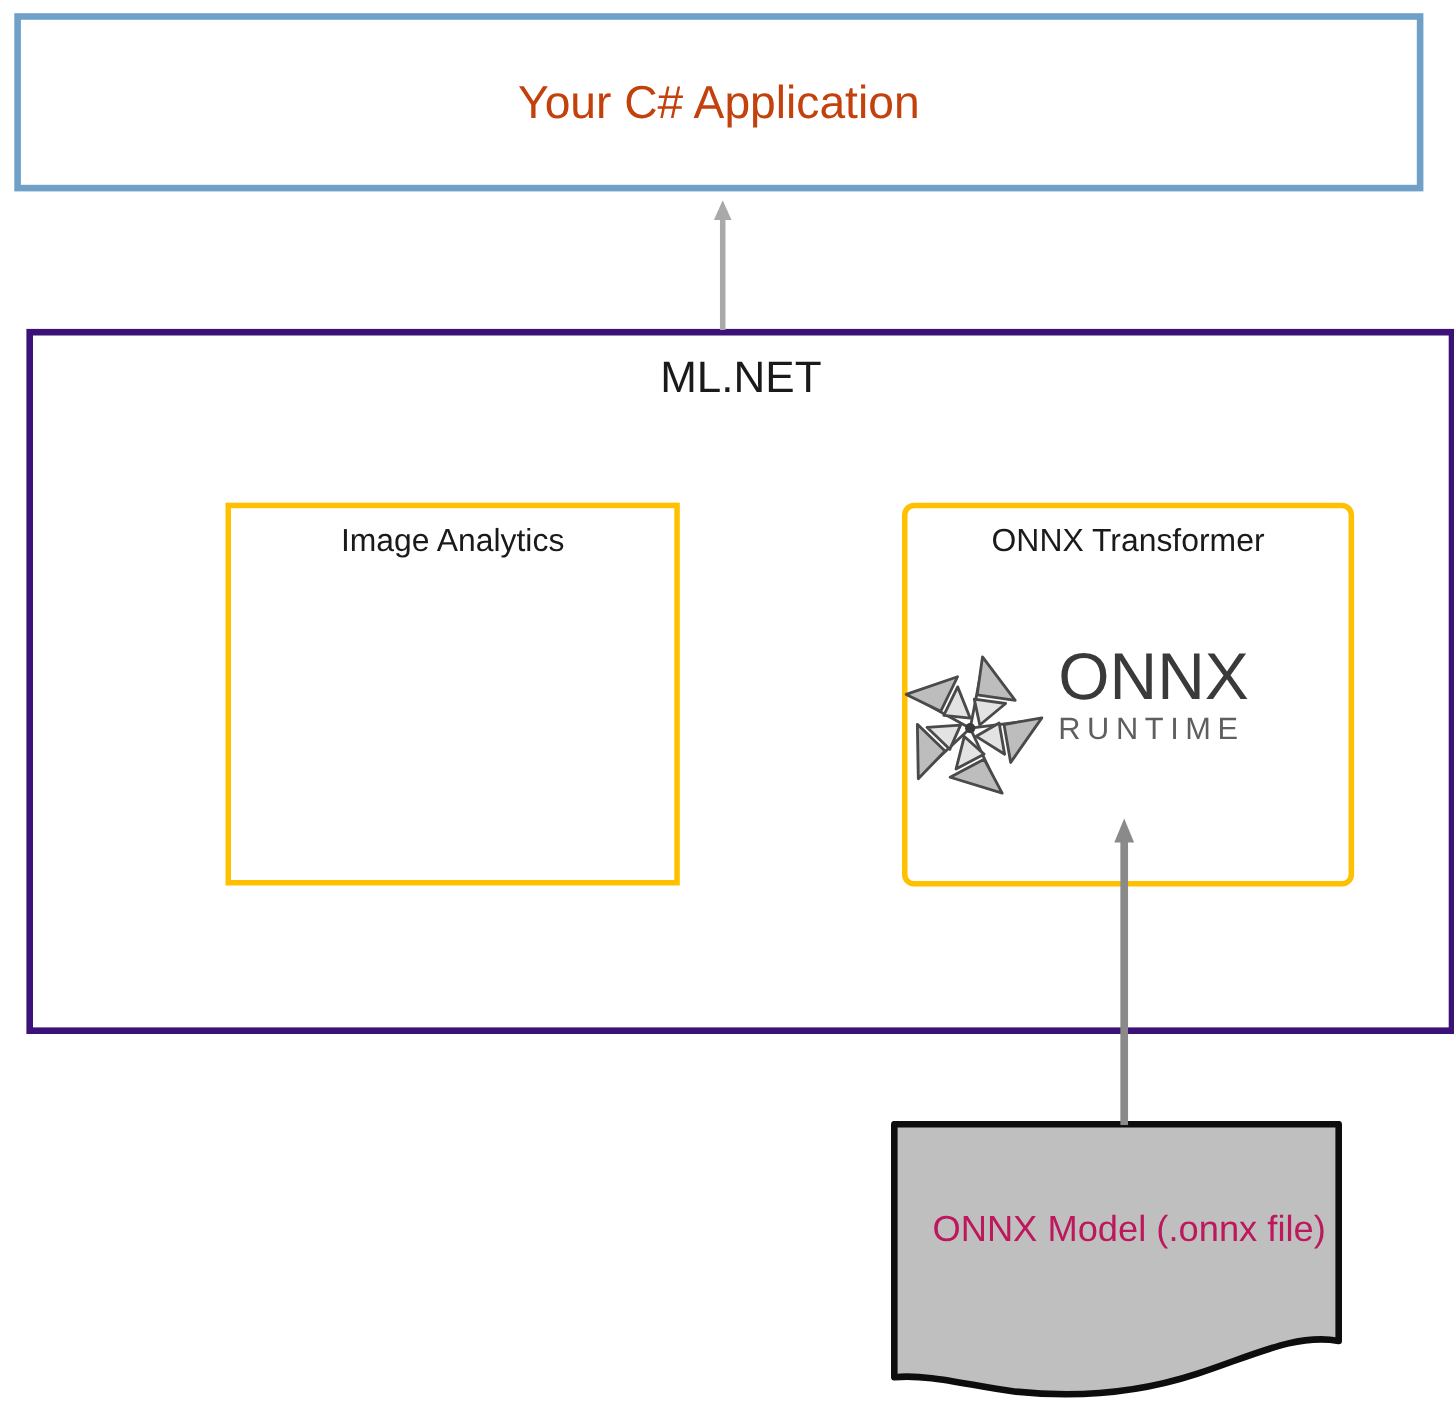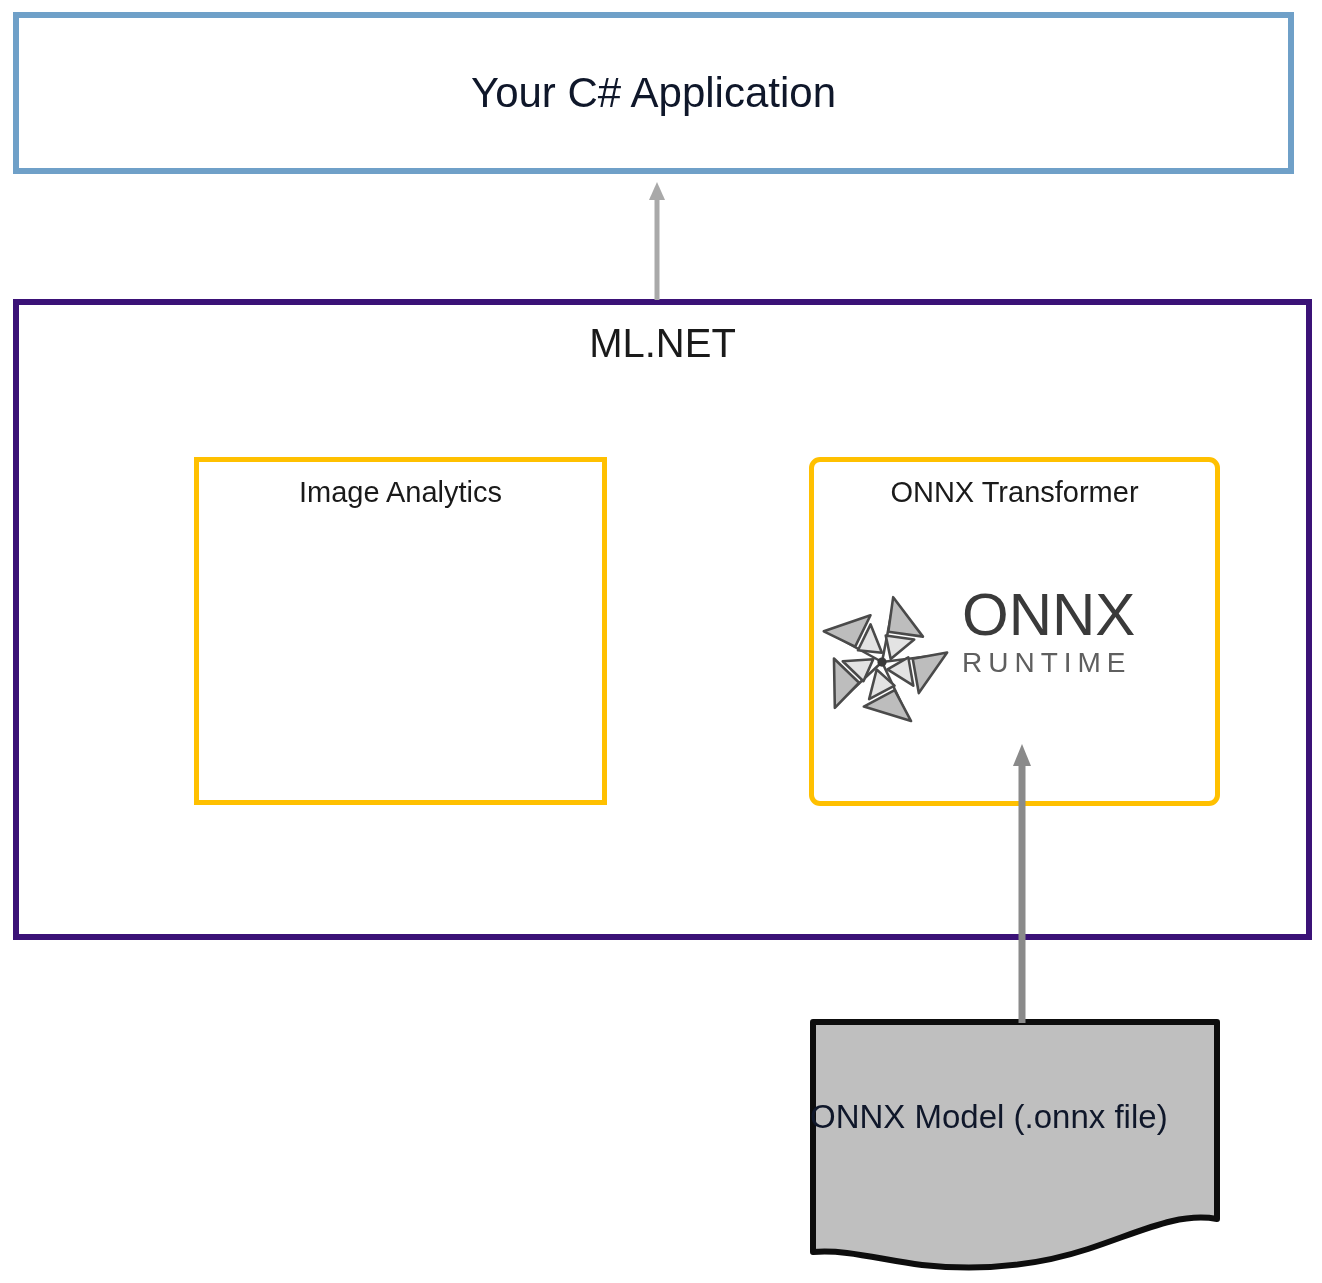--- a/index.html
+++ b/index.html
@@ -19,26 +19,26 @@
   
   .app-box {
     position: absolute;
     left: 13px; top: 12px;
     width: 1269px; height: 150px;
     border: 6px solid var(--app-box-border, #6FA0C8);
     display: flex; align-items: center; justify-content: center;
   }
   .app-box .label {
     font-size: 42px;
-    color: #0f172a;
+    color: #c2410c;
   }
 
   .mlnet-box {
     position: absolute;
-    left: 13px; top: 299px;
+    left: 24px; top: 299px;
     width: 1287px; height: 629px;
     border: 6px solid var(--mlnet-box-border, #3B1277);
   }
   .mlnet-title {
     position: absolute;
     left: 0; top: 16px; width: 100%;
     text-align: center;
     font-size: 40px;
     color: #1a1a1a;
   }
@@ -103,23 +103,23 @@
   .model-shape {
     position: absolute;
     left: 810px; top: 1019px;
     width: 410px; height: 258px;
     z-index: 2;
   }
   .model-label {
     position: absolute;
     left: 810px; top: 1098px;
     width: 433px;
-    text-align: left;
+    text-align: center;
     font-size: 33px;
-    color: #0f172a;
+    color: #be185d;
     z-index: 3;
   }
 </style>
 </head>
 <body>
 
 <div class="canvas">
 
   <div class="app-box">
     <div class="label">Your C# Application</div>

